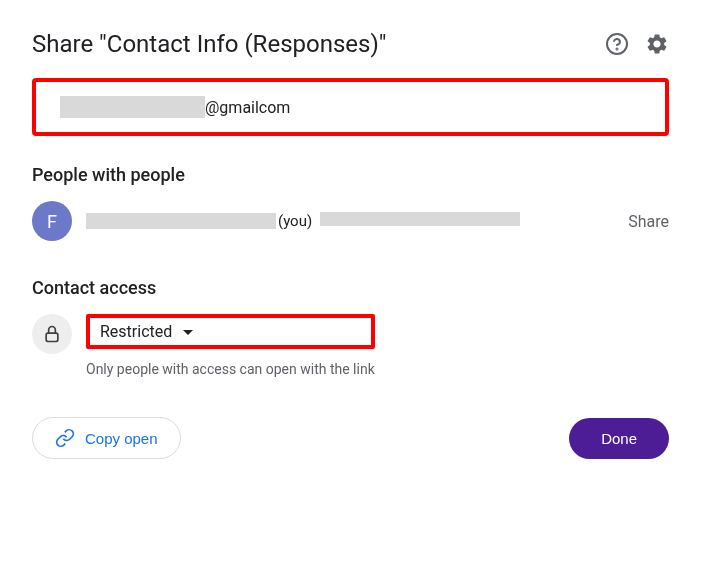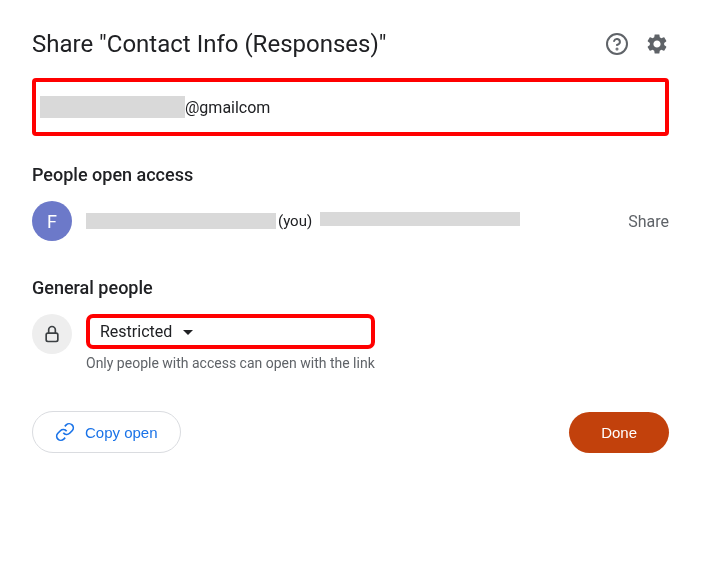--- a/index.html
+++ b/index.html
@@ -37,21 +37,21 @@
       height: 24px;
       display: flex;
       align-items: center;
       justify-content: center;
       cursor: pointer;
       color: #5f6368;
     }
     .input-container {
       border: 4px solid #ff0000;
       border-radius: 4px;
-      padding: 14px 4px;
+      padding: 14px 24px;
       margin-bottom: 28px;
       display: flex;
       align-items: center;
     }
     .redacted-input {
       width: 145px;
       height: 22px;
       background: #d9d9d9;
     }
     .input-text {
@@ -137,34 +137,34 @@
       display: flex;
       flex-direction: column;
       gap: 4px;
     }
     .dropdown-container {
       display: inline-flex;
       align-items: center;
       gap: 10px;
       border: 4px solid #ff0000;
       padding: 4px 10px;
-      border-radius: 7px;
+      border-radius: 2px;
       cursor: pointer;
     }
     .dropdown-text {
       font-size: 16px;
       color: #202124;
     }
     .dropdown-arrow {
       display: inline-block;
     }
     .access-description {
       font-size: 14px;
       color: #5f6368;
-      margin-top: 2px;
+      margin-top: 8px;
     }
     .footer {
       display: flex;
       justify-content: space-between;
       align-items: center;
     }
     .copy-link-btn {
       display: flex;
       align-items: center;
       gap: 10px;
@@ -172,21 +172,21 @@
       border: 1px solid #dadce0;
       border-radius: 24px;
       background: #fff;
       color: #1a73e8;
       font-size: 15px;
       font-weight: 500;
       cursor: pointer;
     }
     .done-btn {
       padding: 12px 32px;
-      background: #c2410c;
+      background: #4c1d95;
       color: #fff;
       border: none;
       border-radius: 24px;
       font-size: 15px;
       font-weight: 500;
       cursor: pointer;
       text-align: right;
     }
   </style>
 </head>
@@ -208,38 +208,38 @@
       </svg>
     </div>
   </div>
 </div>
 
 <div class="input-container">
   <div class="redacted-input"></div>
   <span class="input-text">@gmailcom</span>
 </div>
 
-<h2 class="section-heading">People open access</h2>
+<h2 class="section-heading">People with people</h2>
 
 <div class="person-row">
   <div class="person-left">
     <div class="avatar">F</div>
     <div class="person-info">
       <div class="person-name-line">
         <div class="redacted-name"></div>
         <span class="you-text">(you)</span>
       </div>
       <div class="redacted-email"></div>
     </div>
   </div>
   <span class="owner-text">Share</span>
 </div>
 
 <div class="general-access">
-  <h2 class="section-heading">General people</h2>
+  <h2 class="section-heading">Contact access</h2>
   <div class="access-row">
     <div class="lock-avatar">
       <svg width="20" height="20" viewBox="0 0 24 24" fill="none" stroke="currentColor" stroke-width="2">
         <rect x="5" y="11" width="14" height="10" rx="2"></rect>
         <path d="M8 11V7a4 4 0 0 1 8 0v4"></path>
       </svg>
     </div>
     <div class="access-info">
       <div class="dropdown-container">
         <span class="dropdown-text">Restricted</span>

